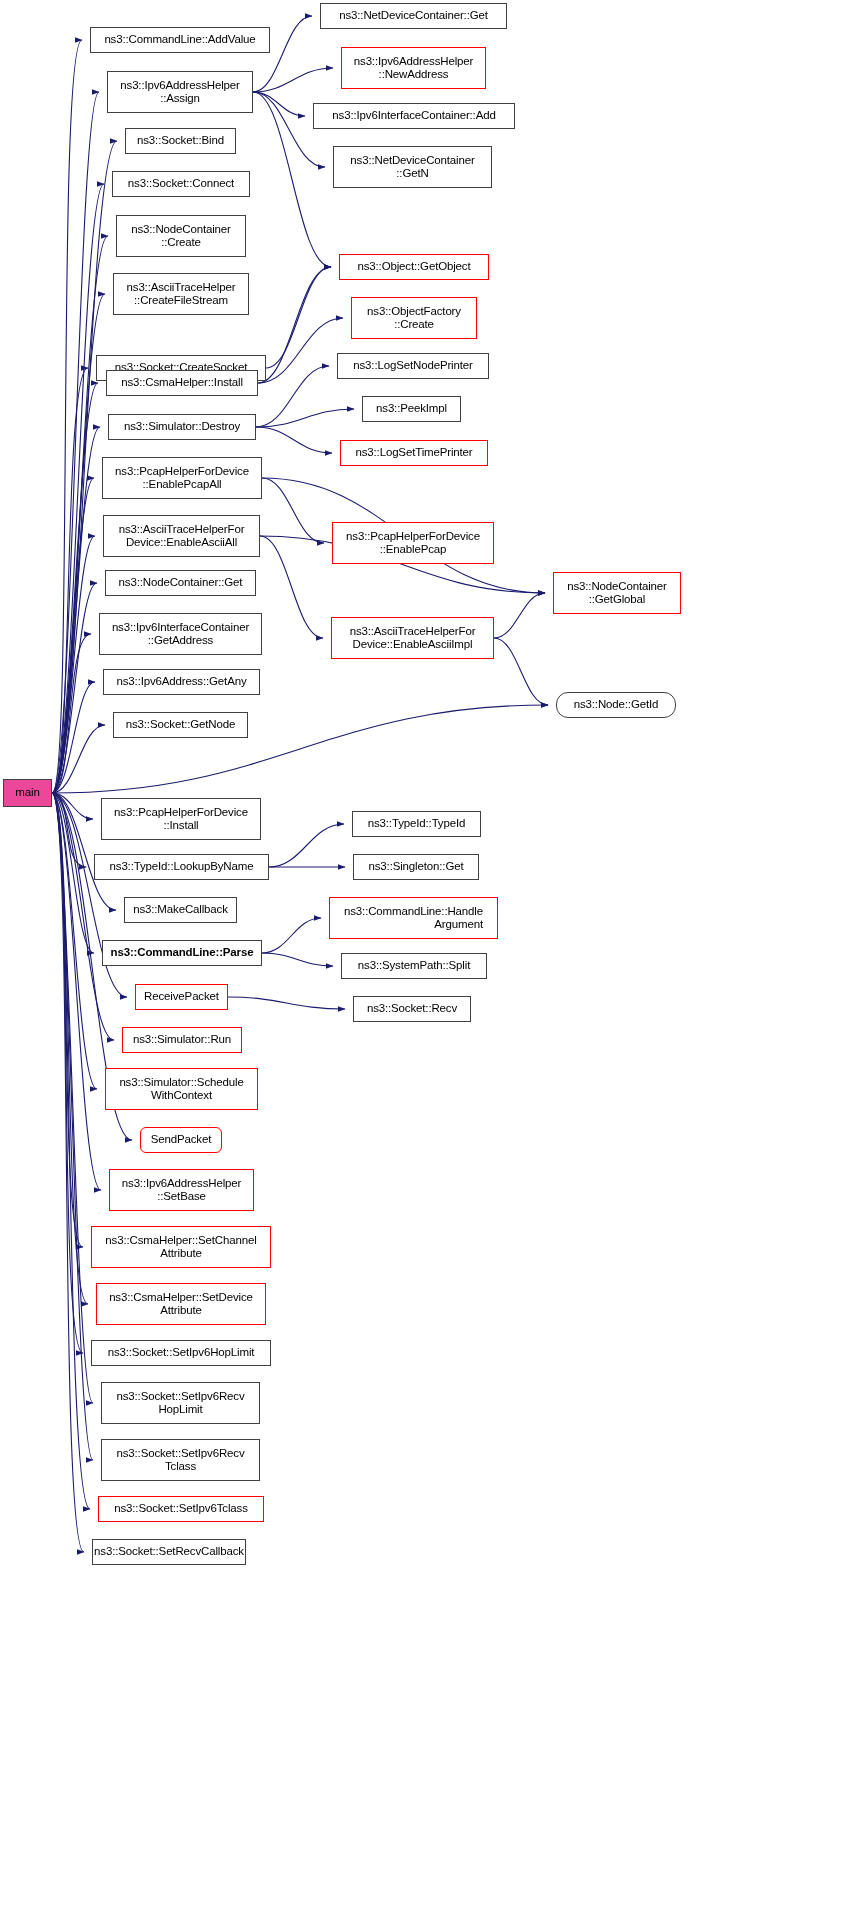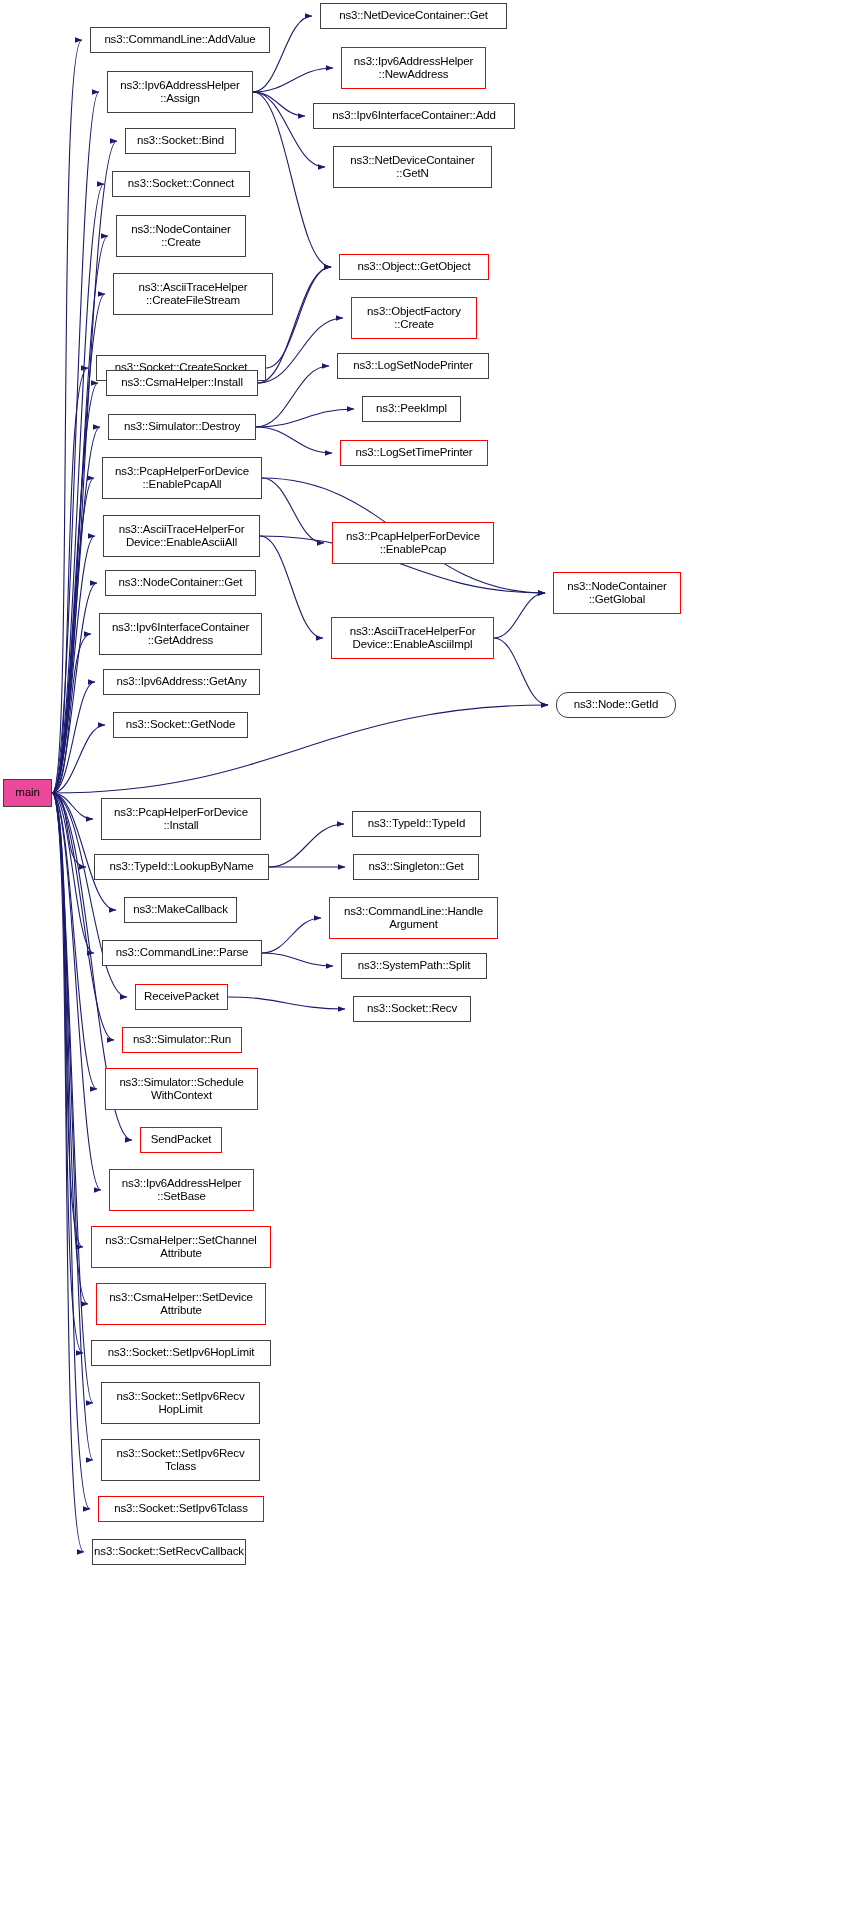--- a/index.html
+++ b/index.html
@@ -118,44 +118,44 @@
   </svg>
   <div id="node-layer">
       <div class="node root" style="left: 3px; top: 779px; width: 49px; height: 28px;">main</div>
       <div class="node" style="left: 90px; top: 27px; width: 180px; height: 26px;">ns3::CommandLine::AddValue</div>
       <div class="node" style="left: 107px; top: 71px; width: 146px; height: 42px;">ns3::Ipv6AddressHelper
 ::Assign</div>
       <div class="node" style="left: 125px; top: 128px; width: 111px; height: 26px;">ns3::Socket::Bind</div>
       <div class="node" style="left: 112px; top: 171px; width: 138px; height: 26px;">ns3::Socket::Connect</div>
       <div class="node" style="left: 116px; top: 215px; width: 130px; height: 42px;">ns3::NodeContainer
 ::Create</div>
-      <div class="node" style="left: 113px; top: 273px; width: 160px; height: 42px;">ns3::AsciiTraceHelper
+      <div class="node" style="left: 113px; top: 273px; width: 136px; height: 42px;">ns3::AsciiTraceHelper
 ::CreateFileStream</div>
       <div class="node" style="left: 96px; top: 355px; width: 170px; height: 26px;">ns3::Socket::CreateSocket</div>
       <div class="node" style="left: 106px; top: 370px; width: 152px; height: 26px;">ns3::CsmaHelper::Install</div>
       <div class="node" style="left: 108px; top: 414px; width: 148px; height: 26px;">ns3::Simulator::Destroy</div>
       <div class="node" style="left: 102px; top: 457px; width: 160px; height: 42px;">ns3::PcapHelperForDevice
 ::EnablePcapAll</div>
       <div class="node" style="left: 103px; top: 515px; width: 157px; height: 42px;">ns3::AsciiTraceHelperFor
 Device::EnableAsciiAll</div>
       <div class="node" style="left: 105px; top: 570px; width: 151px; height: 26px;">ns3::NodeContainer::Get</div>
       <div class="node" style="left: 99px; top: 613px; width: 163px; height: 42px;">ns3::Ipv6InterfaceContainer
 ::GetAddress</div>
       <div class="node" style="left: 103px; top: 669px; width: 157px; height: 26px;">ns3::Ipv6Address::GetAny</div>
       <div class="node" style="left: 113px; top: 712px; width: 135px; height: 26px;">ns3::Socket::GetNode</div>
       <div class="node" style="left: 101px; top: 798px; width: 160px; height: 42px;">ns3::PcapHelperForDevice
 ::Install</div>
       <div class="node" style="left: 94px; top: 854px; width: 175px; height: 26px;">ns3::TypeId::LookupByName</div>
       <div class="node" style="left: 124px; top: 897px; width: 113px; height: 26px;">ns3::MakeCallback</div>
-      <div class="node" style="left: 102px; top: 940px; width: 160px; height: 26px;">ns3::CommandLine::Parse</div>
+      <div class="node" style="left: 102px; top: 940px; width: 160px; height: 26px; font-weight: bold;">ns3::CommandLine::Parse</div>
       <div class="node red" style="left: 135px; top: 984px; width: 93px; height: 26px;">ReceivePacket</div>
       <div class="node red" style="left: 122px; top: 1027px; width: 120px; height: 26px;">ns3::Simulator::Run</div>
       <div class="node red" style="left: 105px; top: 1068px; width: 153px; height: 42px;">ns3::Simulator::Schedule
 WithContext</div>
-      <div class="node red" style="left: 140px; top: 1127px; width: 82px; height: 26px;">SendPacket</div>
+      <div class="node red" style="left: 140px; top: 1127px; width: 82px; height: 26px; border-radius: 6px;">SendPacket</div>
       <div class="node red" style="left: 109px; top: 1169px; width: 145px; height: 42px;">ns3::Ipv6AddressHelper
 ::SetBase</div>
       <div class="node red" style="left: 91px; top: 1226px; width: 180px; height: 42px;">ns3::CsmaHelper::SetChannel
 Attribute</div>
       <div class="node red" style="left: 96px; top: 1283px; width: 170px; height: 42px;">ns3::CsmaHelper::SetDevice
 Attribute</div>
       <div class="node" style="left: 91px; top: 1340px; width: 180px; height: 26px;">ns3::Socket::SetIpv6HopLimit</div>
       <div class="node" style="left: 101px; top: 1382px; width: 159px; height: 42px;">ns3::Socket::SetIpv6Recv
 HopLimit</div>
       <div class="node" style="left: 101px; top: 1439px; width: 159px; height: 42px;">ns3::Socket::SetIpv6Recv
@@ -173,21 +173,21 @@
 ::Create</div>
       <div class="node" style="left: 337px; top: 353px; width: 152px; height: 26px;">ns3::LogSetNodePrinter</div>
       <div class="node" style="left: 362px; top: 396px; width: 99px; height: 26px;">ns3::PeekImpl</div>
       <div class="node red" style="left: 340px; top: 440px; width: 148px; height: 26px;">ns3::LogSetTimePrinter</div>
       <div class="node red" style="left: 332px; top: 522px; width: 162px; height: 42px;">ns3::PcapHelperForDevice
 ::EnablePcap</div>
       <div class="node red" style="left: 331px; top: 617px; width: 163px; height: 42px;">ns3::AsciiTraceHelperFor
 Device::EnableAsciiImpl</div>
       <div class="node" style="left: 352px; top: 811px; width: 129px; height: 26px;">ns3::TypeId::TypeId</div>
       <div class="node" style="left: 353px; top: 854px; width: 126px; height: 26px;">ns3::Singleton::Get</div>
-      <div class="node red" style="left: 329px; top: 897px; width: 169px; height: 42px;">ns3::CommandLine::Handle
+      <div class="node red" style="left: 329px; top: 897px; width: 169px; height: 42px; text-align: right;">ns3::CommandLine::Handle
 Argument</div>
       <div class="node" style="left: 341px; top: 953px; width: 146px; height: 26px;">ns3::SystemPath::Split</div>
       <div class="node" style="left: 353px; top: 996px; width: 118px; height: 26px;">ns3::Socket::Recv</div>
       <div class="node red" style="left: 553px; top: 572px; width: 128px; height: 42px;">ns3::NodeContainer
 ::GetGlobal</div>
       <div class="node" style="left: 556px; top: 692px; width: 120px; height: 26px; border-radius: 12px;">ns3::Node::GetId</div>
     </div>
 </div>
 
 </body></html>

